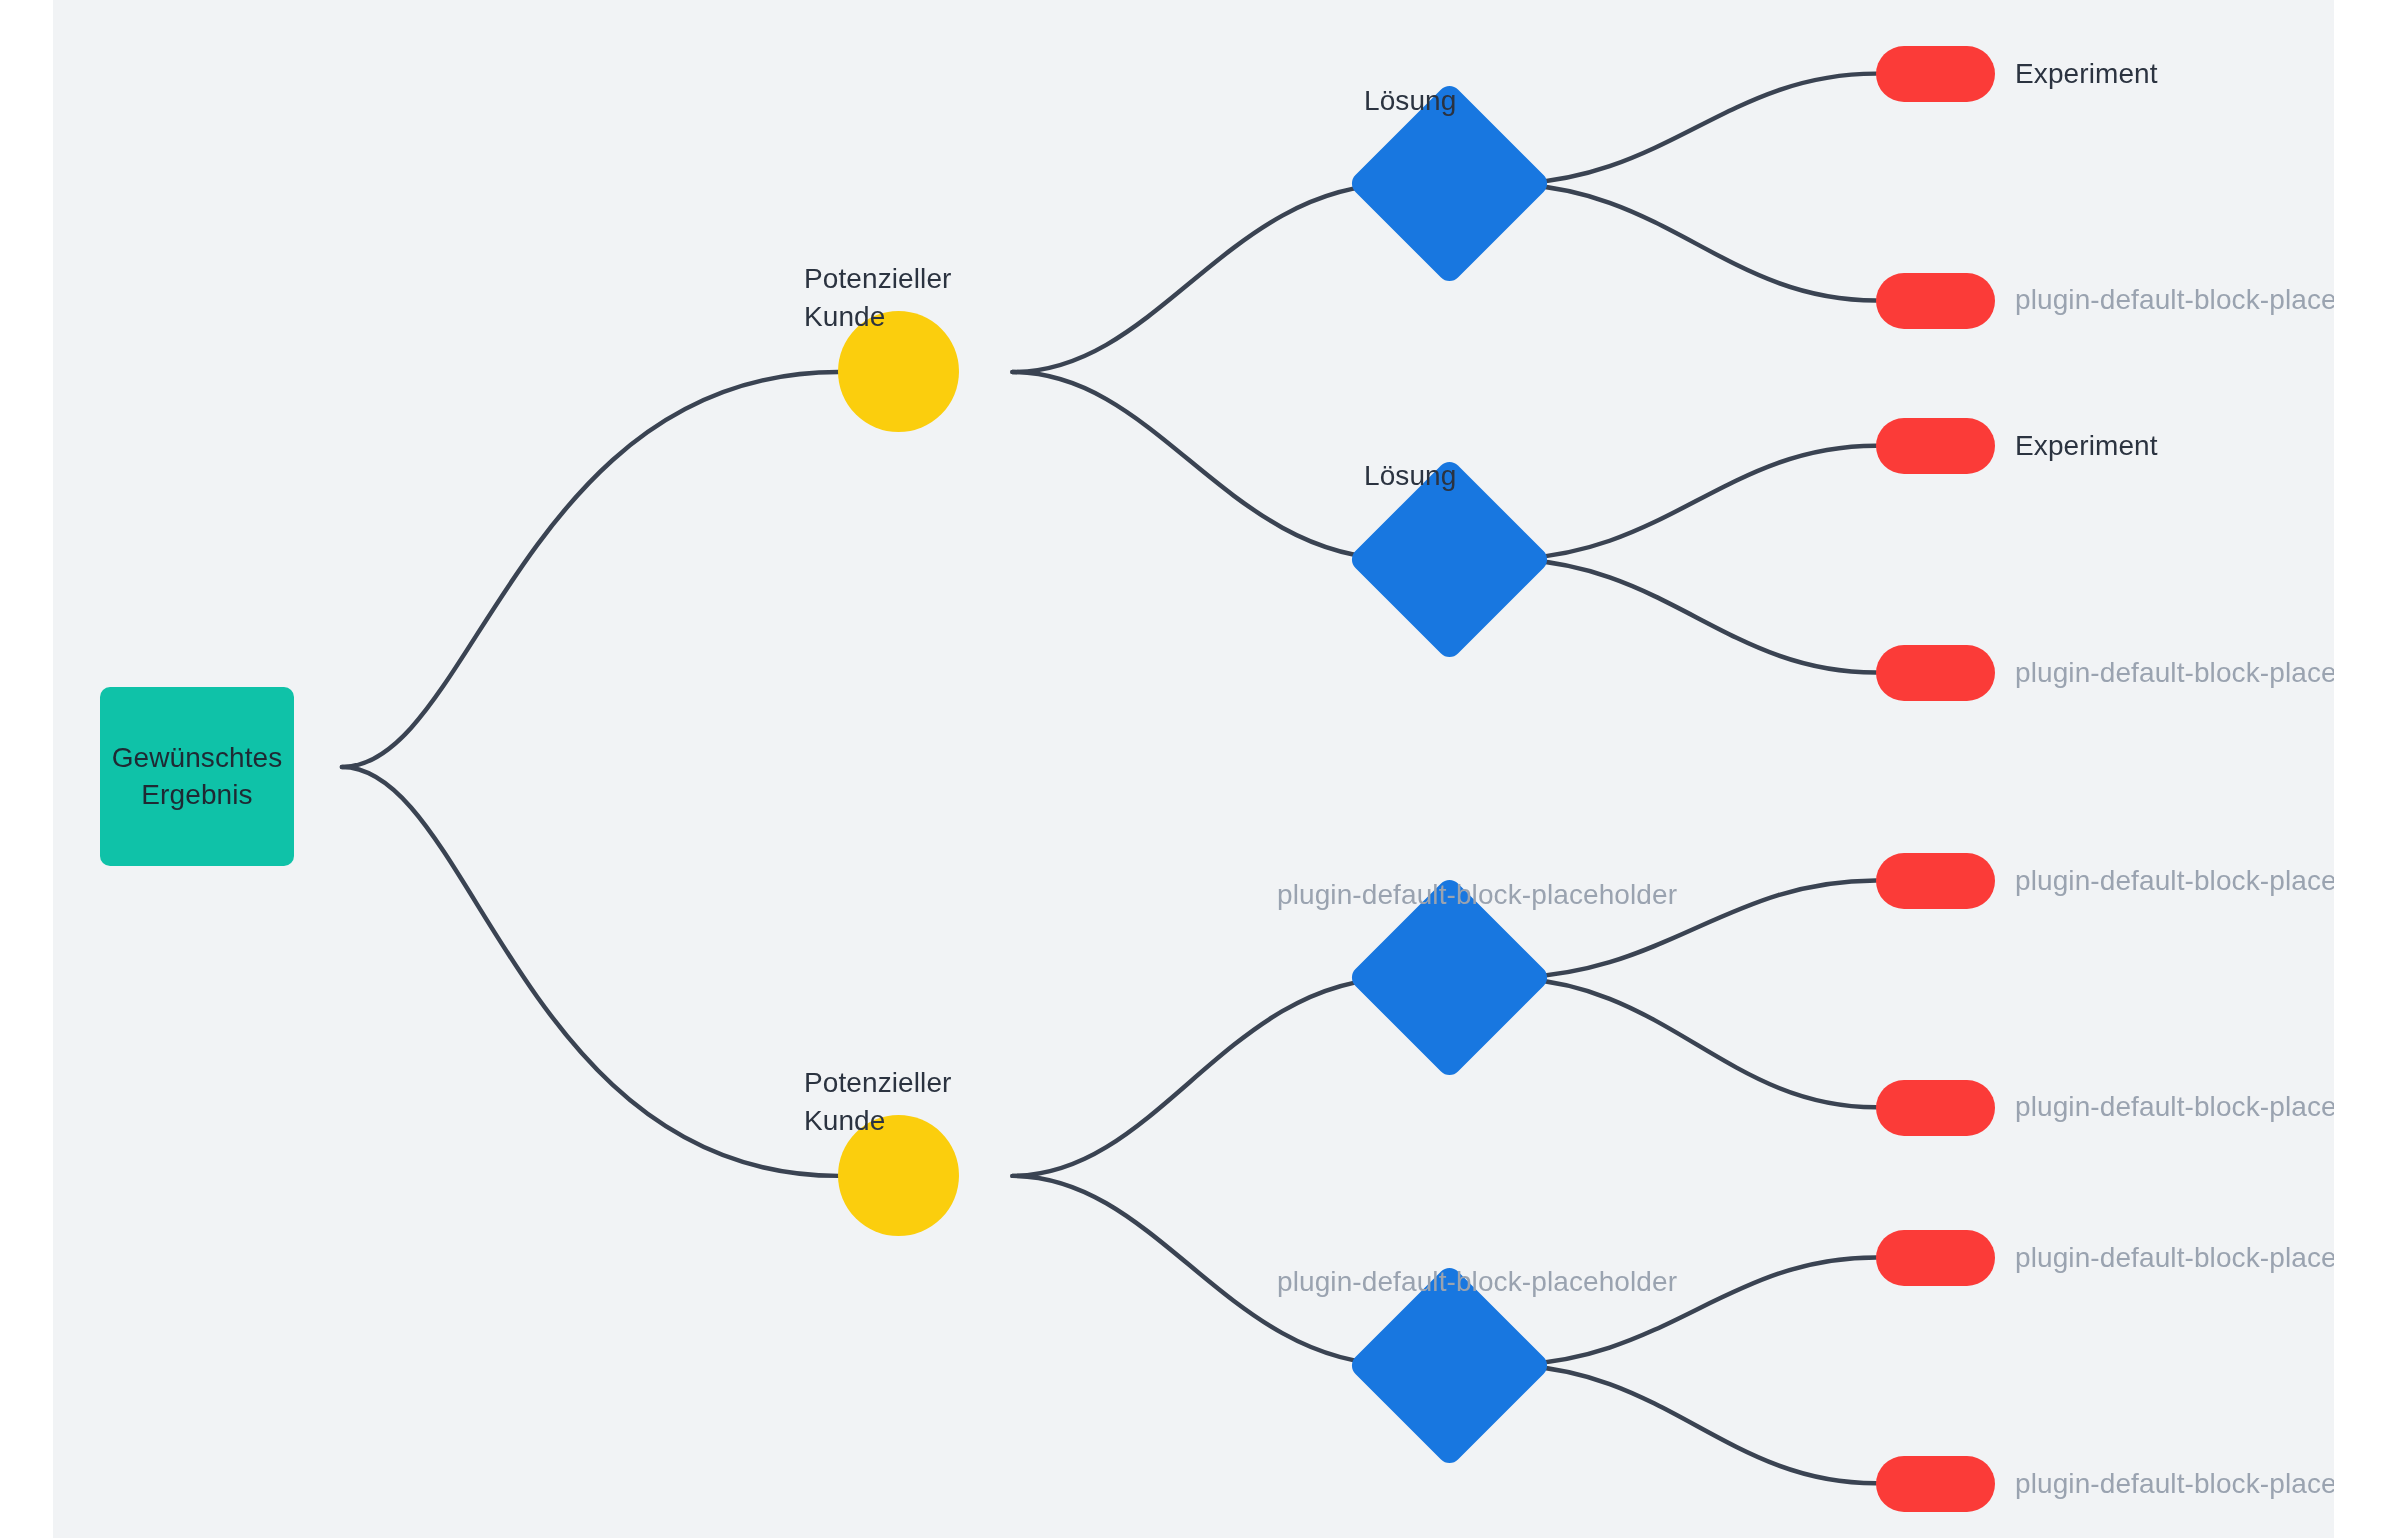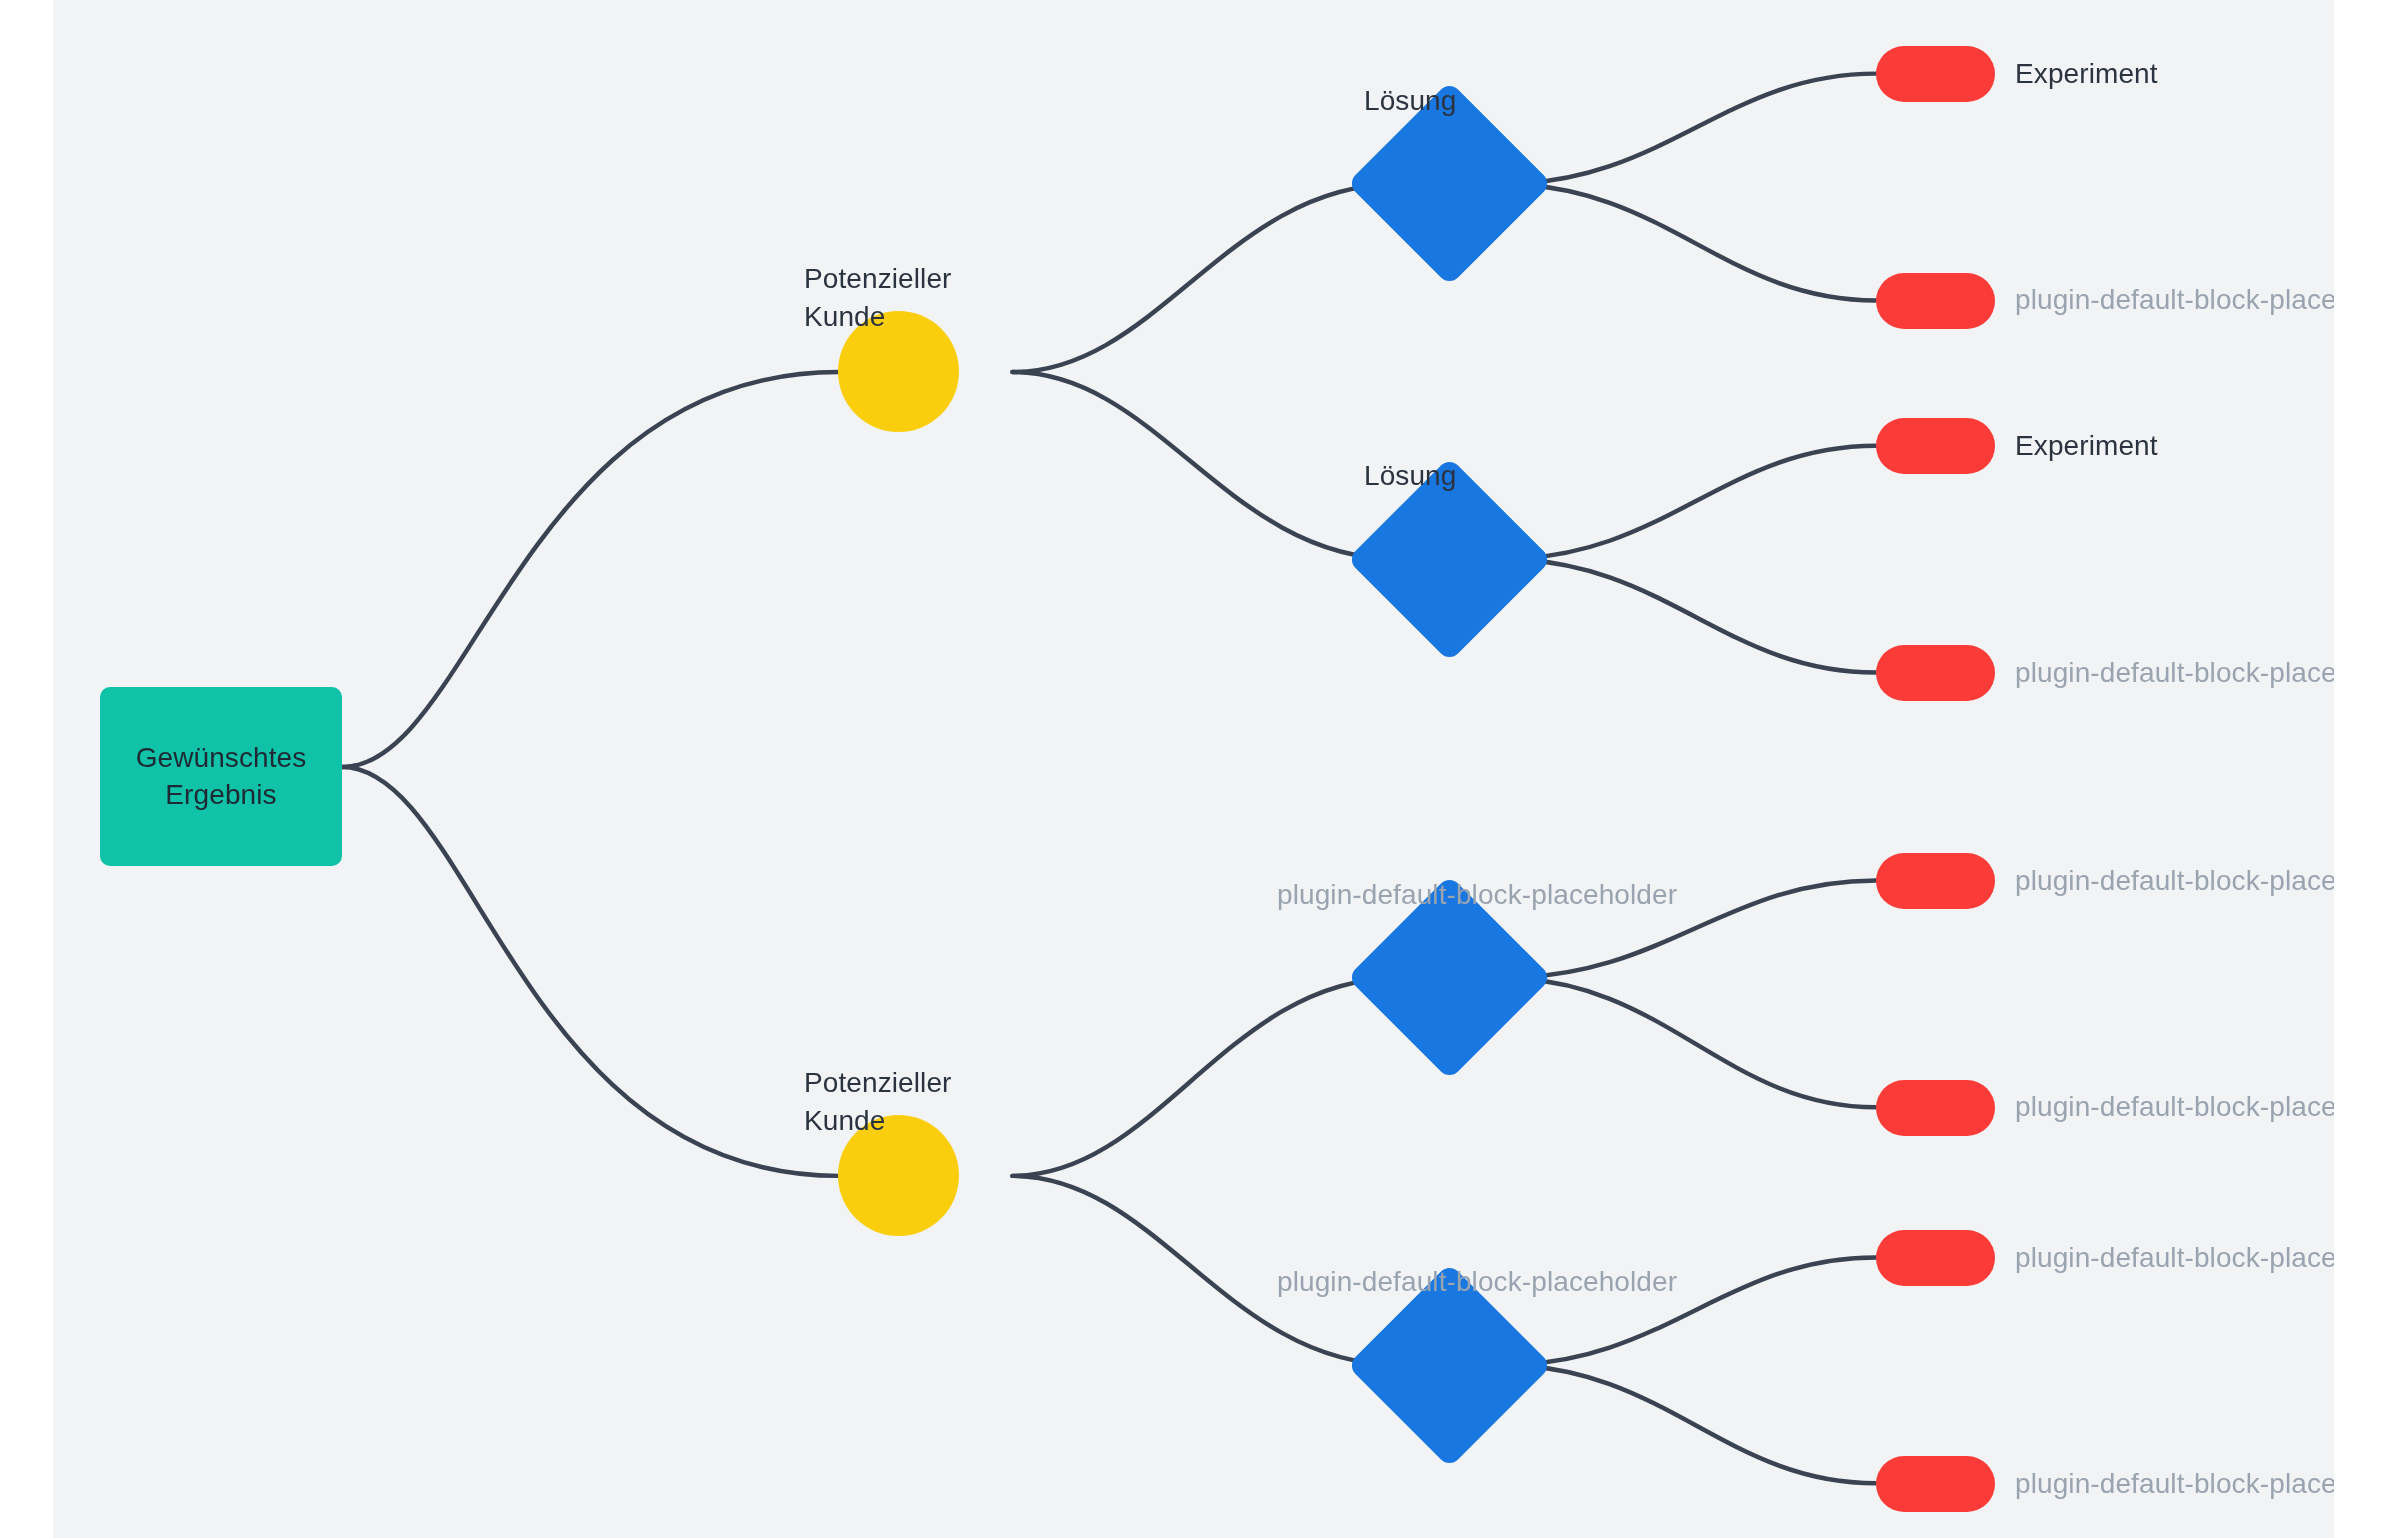--- a/index.html
+++ b/index.html
@@ -108,21 +108,21 @@
         <path d="M 1456 562 C 1620 562, 1680 676, 1832 676"></path>
 
         <path d="M 1456 983 C 1620 983, 1680 885, 1832 885"></path>
         <path d="M 1456 983 C 1620 983, 1680 1113, 1832 1113"></path>
 
         <path d="M 1456 1372 C 1620 1372, 1680 1264, 1832 1264"></path>
         <path d="M 1456 1372 C 1620 1372, 1680 1491, 1832 1491"></path>
       </g>
     </svg>
 
-    <div class="node node-rect" style="left:47px; top:687px; width:242px; height:179px; background:#0fc2a8;">
+    <div class="node node-rect" style="left:47px; top:687px; width:194px; height:179px; background:#0fc2a8;">
       <span>
         <span>Gewünschtes</span><br>
         <span>Ergebnis</span>
       </span>
     </div>
 
     <div class="node node-circle" style="left:785px; top:311px; width:121px; height:121px; background:#fbce0d;"></div>
     <div class="node-label" style="left:751px; top:260px;"><span>Potenzieller</span><br><span>Kunde</span></div>
 
     <div class="node node-circle" style="left:785px; top:1115px; width:121px; height:121px; background:#fbce0d;"></div>

